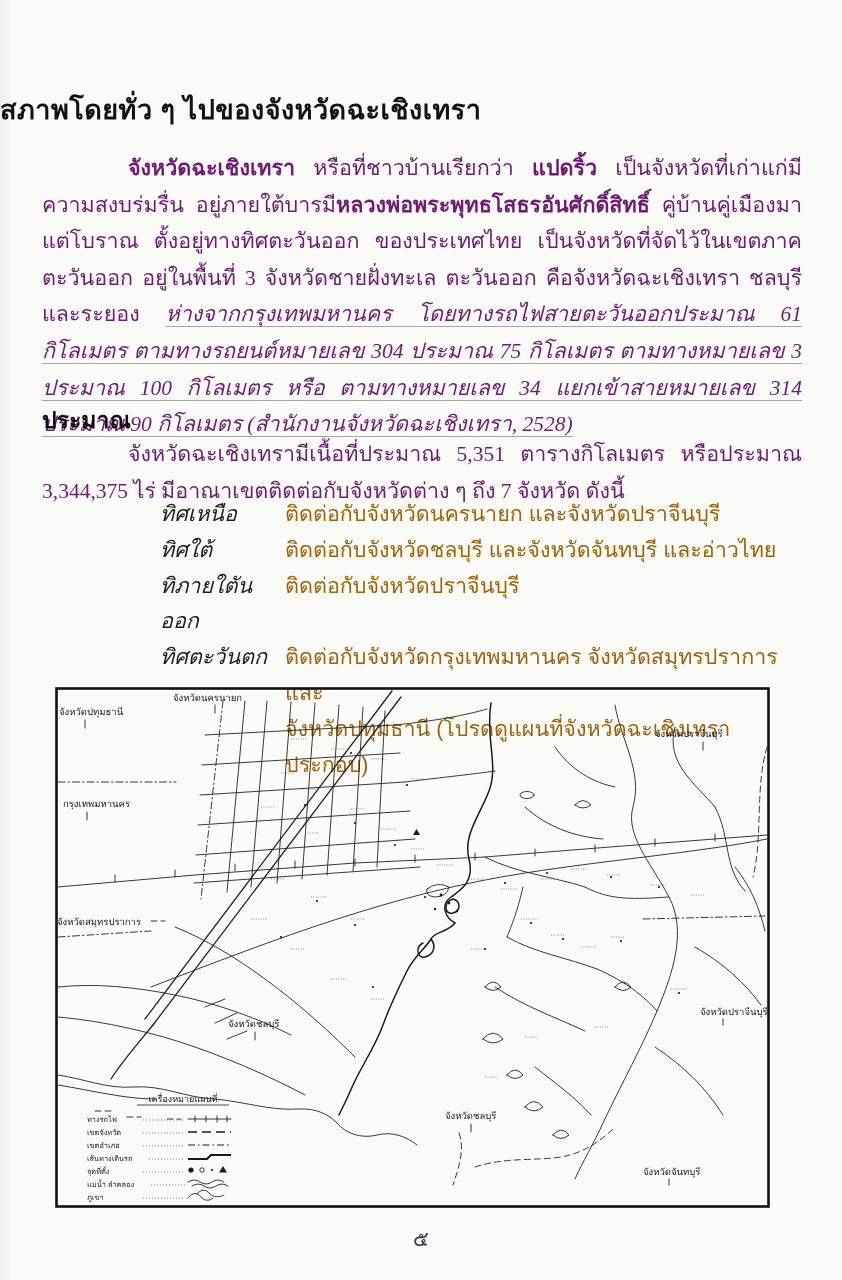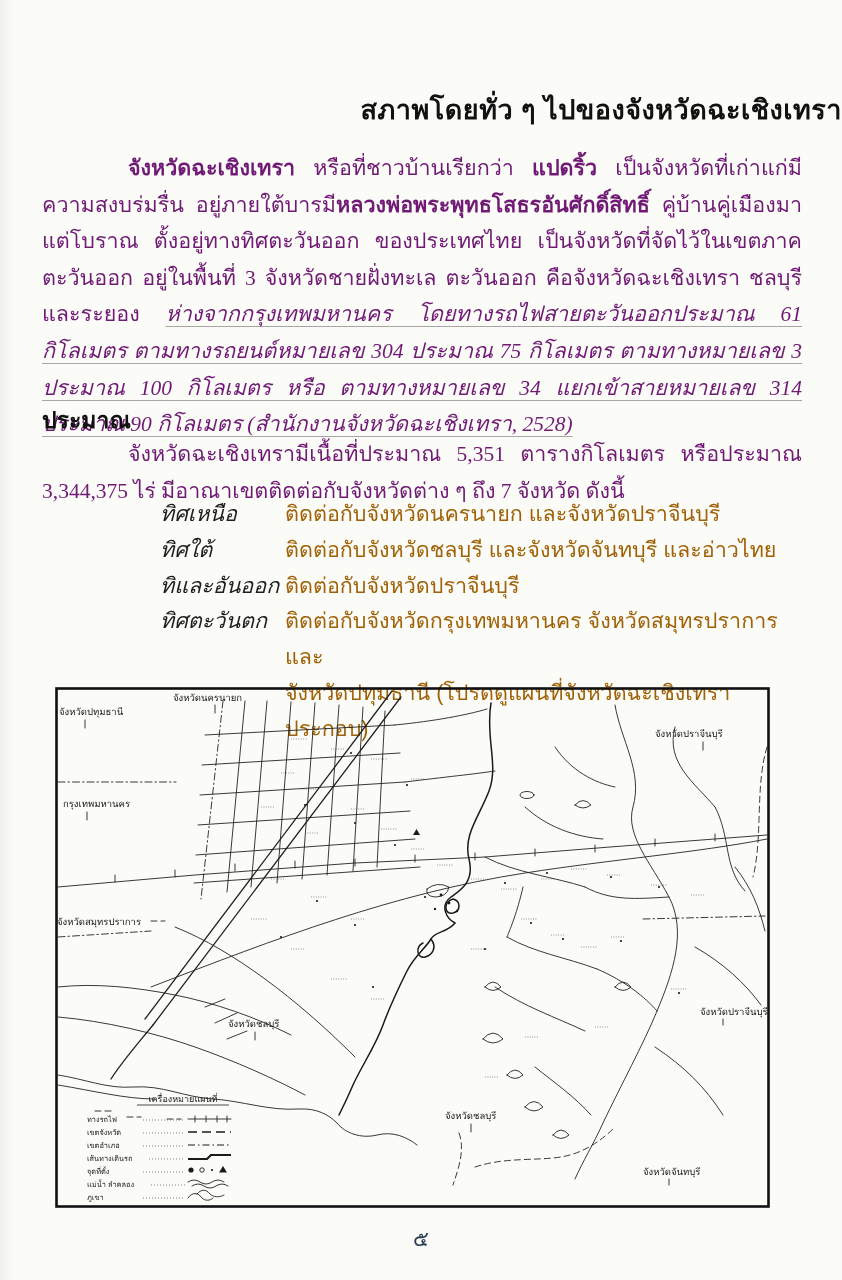--- a/index.html
+++ b/index.html
@@ -6,21 +6,21 @@
   .page{
     position:relative;width:842px;height:1280px;margin:0 auto;
     background:#fbfbf8;overflow:hidden;
     font-family:"Liberation Sans",sans-serif;color:#1c1c1c;
   }
   .page::before{ 
     content:"";position:absolute;left:0;top:0;width:14px;height:100%;
     background:linear-gradient(90deg,rgba(0,0,0,.05),rgba(0,0,0,0));pointer-events:none;
   }
   .title{
-    position:absolute;top:88px;left:0;width:100%;text-align:right;
+    position:absolute;top:88px;left:0;width:100%;text-align:left;
     font-size:27px;font-weight:bold;letter-spacing:.5px;color:#111;
   }
   .para{
     position:absolute;left:42px;width:760px;
     font-size:21.5px;line-height:36.6px;text-align:justify;color:#701a75;font-family:Liberation Serif, serif;
   }
   .intro{top:150px;text-indent:86px;}
   .b{font-weight:bold;}
   .i{
     font-style:italic;
@@ -73,21 +73,21 @@
 
   <div class="section-heading">ประมาณ</div>
 
   <div class="para territory-body">จังหวัดฉะเชิงเทรามีเนื้อที่ประมาณ 5,351 ตารางกิโลเมตร หรือประมาณ 3,344,375 ไร่ มีอาณาเขตติดต่อกับจังหวัดต่าง ๆ ถึง 7 จังหวัด ดังนี้</div>
 
   <div class="directions">
     <div class="dir-label">ทิศเหนือ</div>
     <div class="dir-desc">ติดต่อกับจังหวัดนครนายก และจังหวัดปราจีนบุรี</div>
     <div class="dir-label">ทิศใต้</div>
     <div class="dir-desc">ติดต่อกับจังหวัดชลบุรี และจังหวัดจันทบุรี และอ่าวไทย</div>
-    <div class="dir-label">ทิและอันออก</div>
+    <div class="dir-label">ทิภายใตันออก</div>
     <div class="dir-desc">ติดต่อกับจังหวัดปราจีนบุรี</div>
     <div class="dir-label">ทิศตะวันตก</div>
     <div class="dir-desc">ติดต่อกับจังหวัดกรุงเทพมหานคร จังหวัดสมุทรปราการ และ
 จังหวัดปทุมธานี (โปรดดูแผนที่จังหวัดฉะเชิงเทราประกอบ)</div>
   </div>
 
   <div class="map-wrap">
     <svg viewBox="0 0 715 521" xmlns="http://www.w3.org/2000/svg">
 
       <rect x="1.5" y="1.5" width="712" height="518" fill="none" stroke="#111" stroke-width="2.6"></rect>

